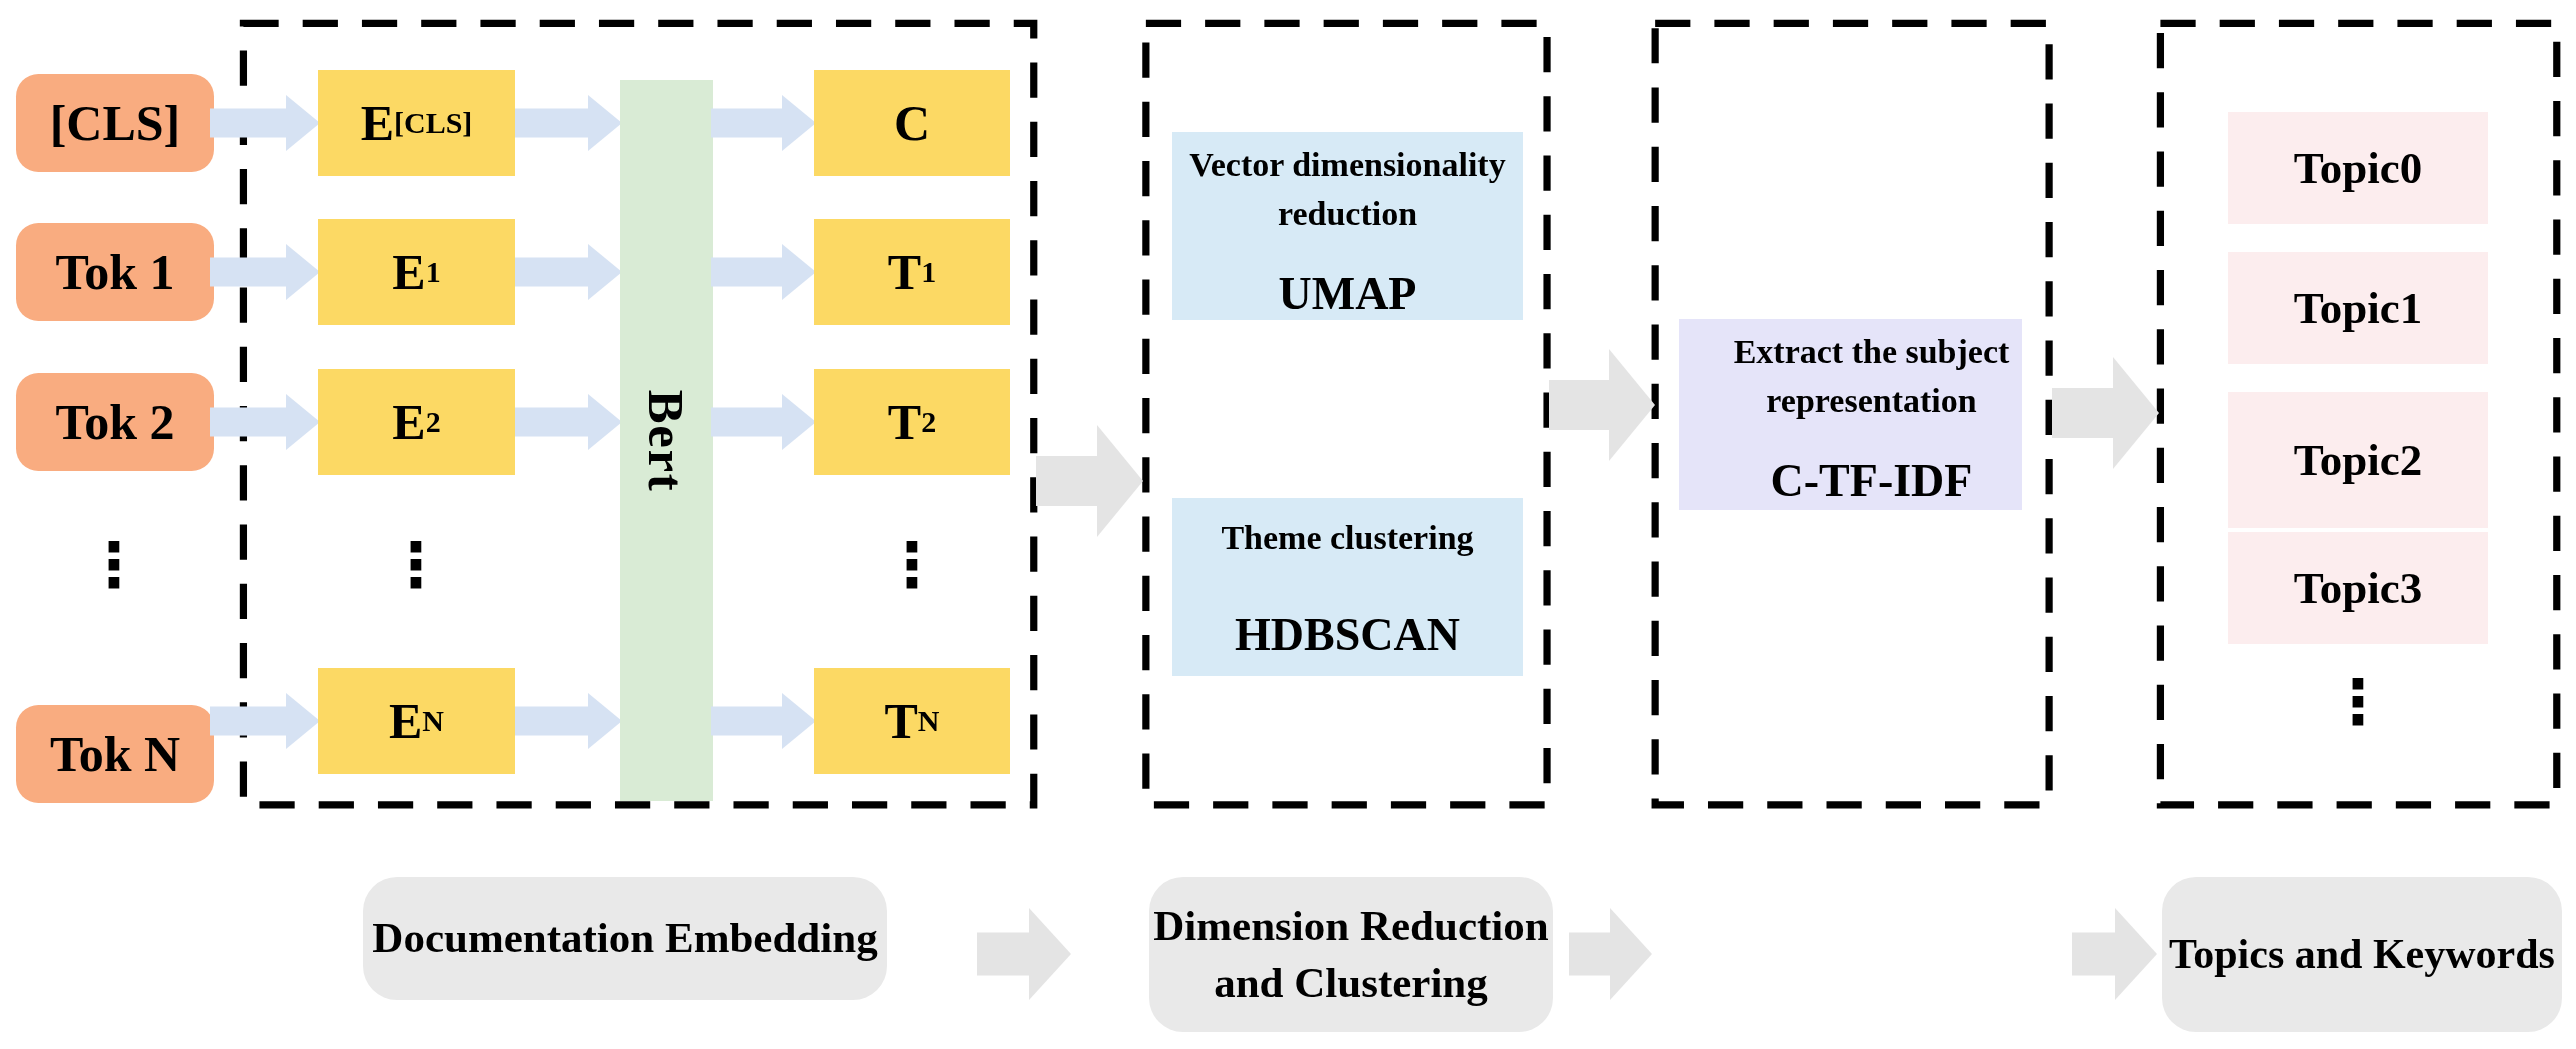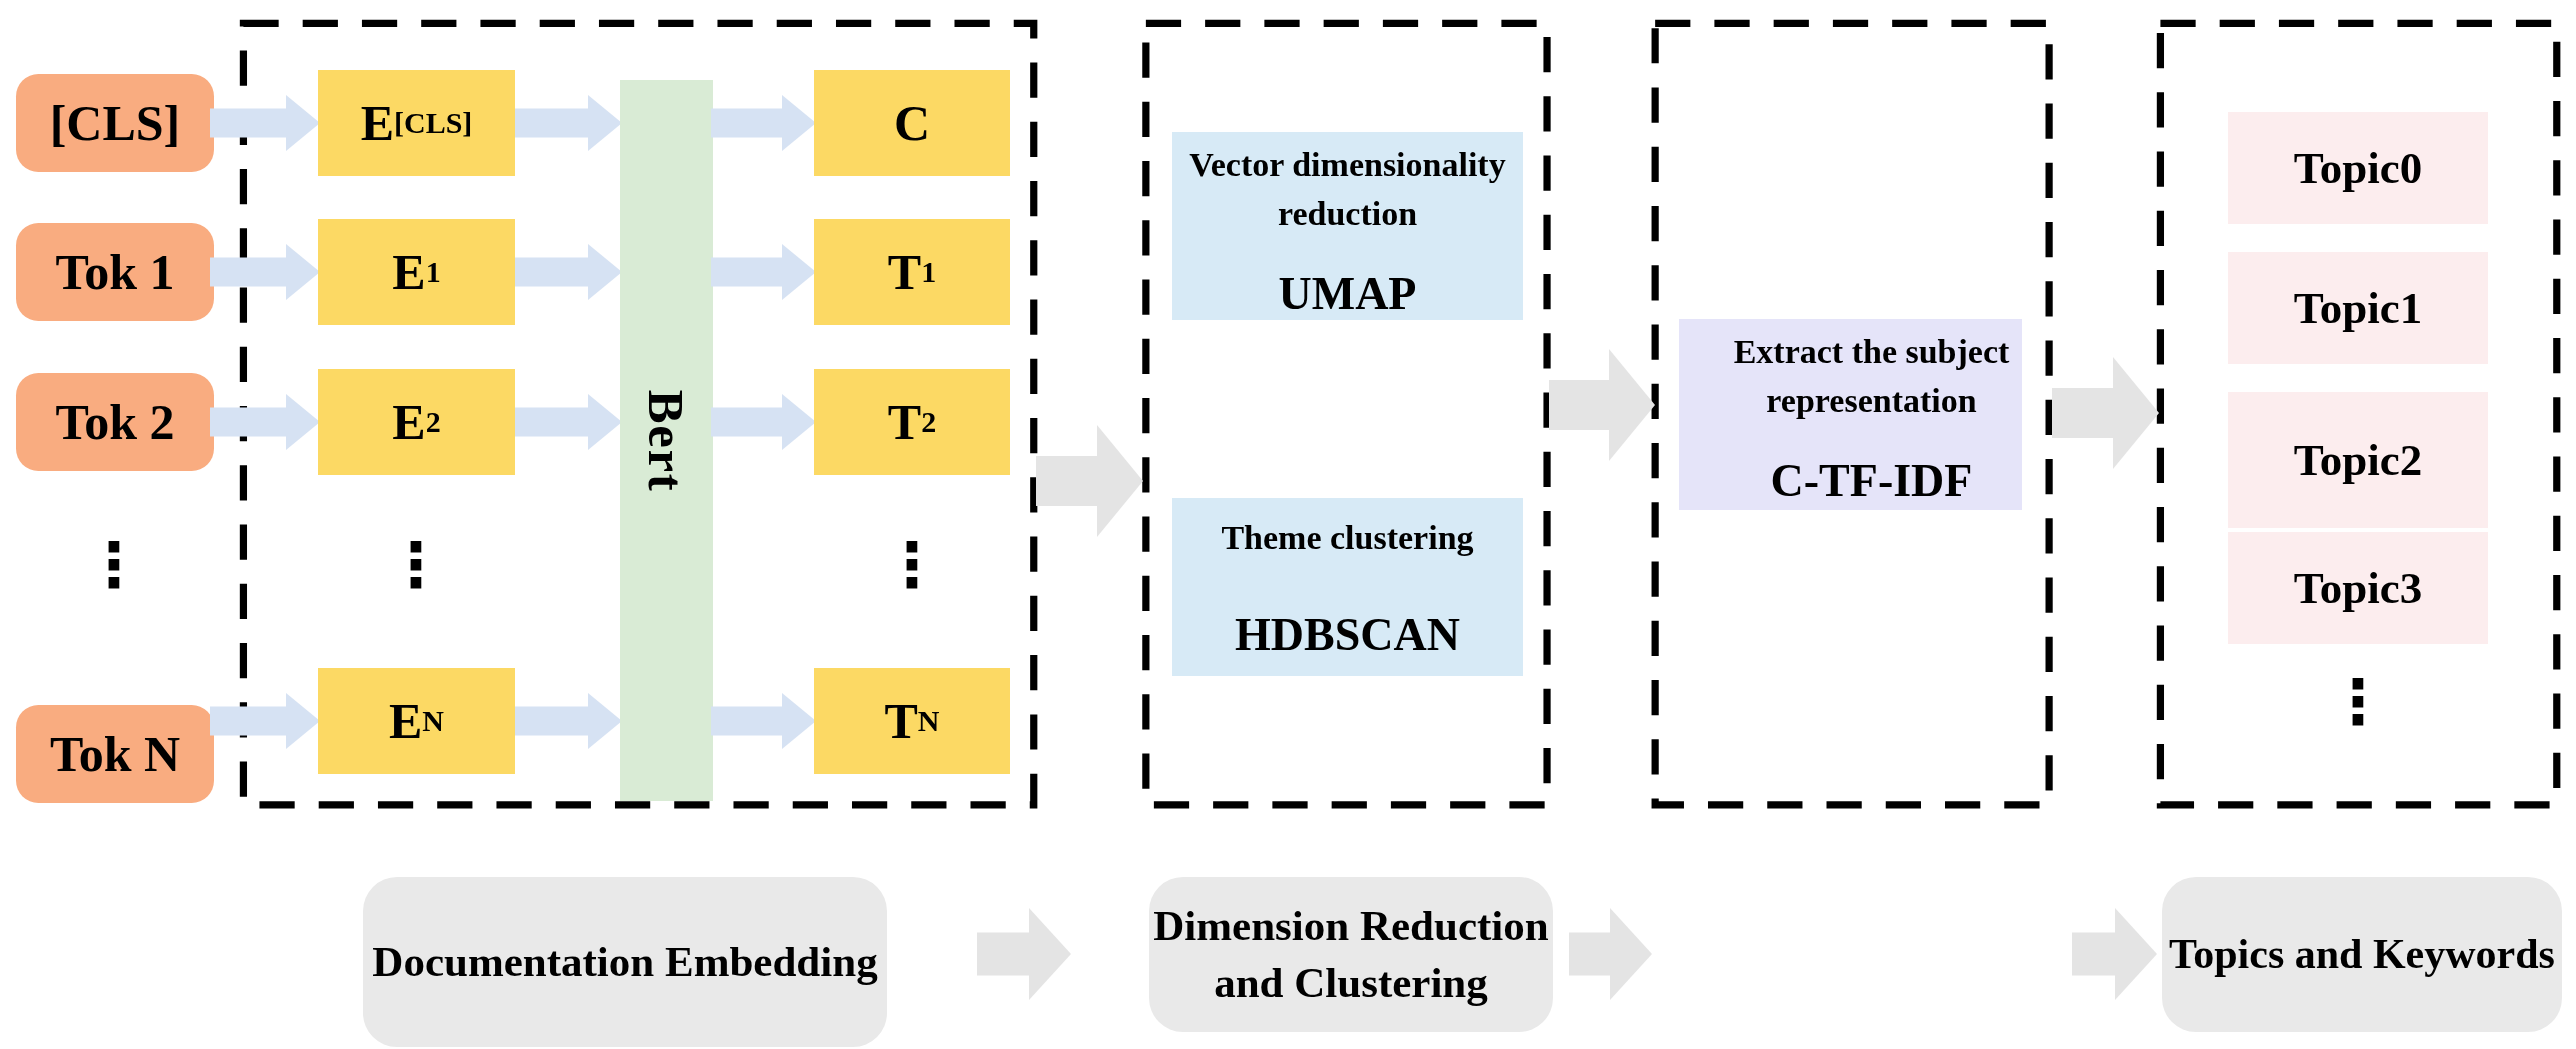--- a/index.html
+++ b/index.html
@@ -183,21 +183,21 @@
     <div class="desc">representation</div>
     <div class="algo">C-TF-IDF</div>
   </div>
 
   <div class="abs center topic" style="left:2228px;top:112px;width:260px;height:112px;text-align:center;">Topic0</div>
   <div class="abs center topic" style="left:2228px;top:252px;width:260px;height:112px;">Topic1</div>
   <div class="abs center topic" style="left:2228px;top:392px;width:260px;height:136px;">Topic2</div>
   <div class="abs center topic" style="left:2228px;top:532px;width:260px;height:112px;">Topic3</div>
   <div class="abs center vdots" style="left:2310px;top:653px;width:96px;height:96px;">⋮</div>
 
-  <div class="abs center stage-label" style="left:363px;top:877px;width:524px;height:170px;">
+  <div class="abs center stage-label" style="left:363px;top:877px;width:524px;height:123px;">
     <div>Documentation Embedding</div>
   </div>
   <div class="abs center stage-label" style="left:1149px;top:877px;width:404px;height:155px;">
     <div>Dimension Reduction</div>
     <div>and Clustering</div>
   </div>
   <div class="abs center stage-label snug" style="left:2162px;top:877px;width:400px;height:155px;">
     <div>Topics and Keywords</div>
   </div>
 

